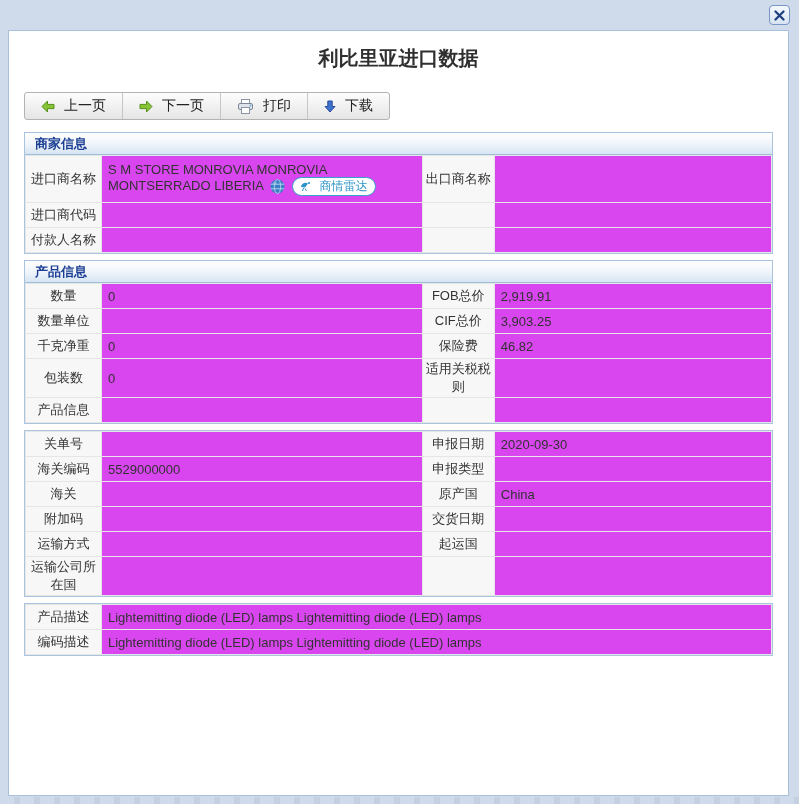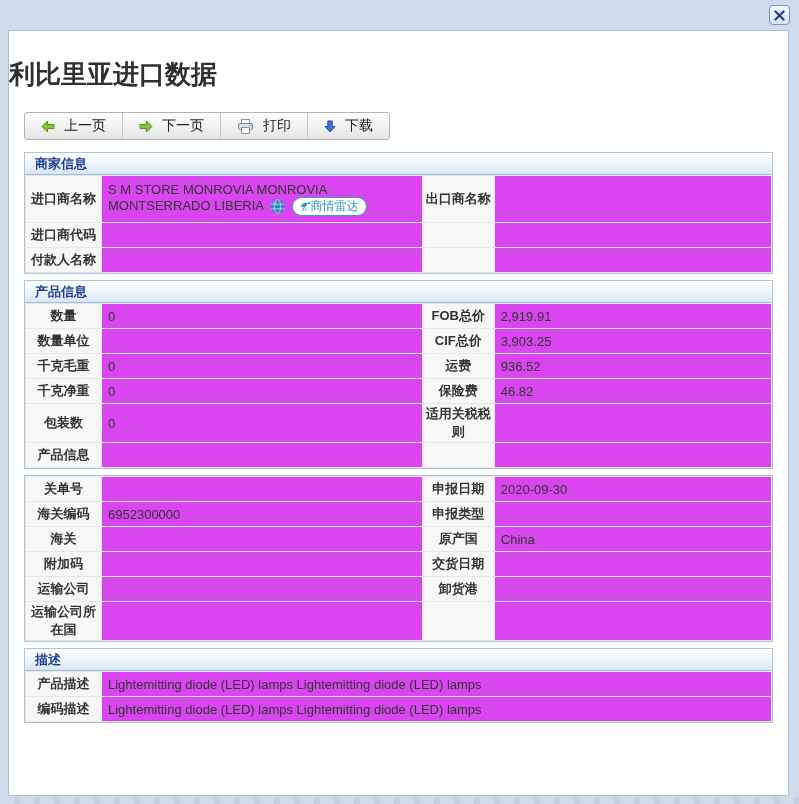--- a/index.html
+++ b/index.html
@@ -14,22 +14,22 @@
     background:linear-gradient(#f5f9fd,#d8e3f2);
     display:flex; align-items:center; justify-content:center;
     cursor:pointer; box-sizing:border-box;
   }
   .panel {
     position:absolute; left:8px; top:30px; width:781px; height:766px;
     background:#ffffff; border:1px solid #a9c0da; box-sizing:border-box;
     overflow:hidden;
   }
   .page-title {
-    margin-top:26px; 
-    font-size:26px; font-weight:bold; color:#2f2f2f;
+    margin-top:14px; text-align:center;
+    font-size:20px; font-weight:bold; color:#2f2f2f;
   }
   .toolbar {
     display:inline-flex; margin:20px 0 0 15px;
     border:1px solid #b3b3b3; border-radius:3px;
     background:linear-gradient(#fdfdfd,#e5e5e5);
   }
   .tb-btn {
     display:flex; align-items:center; gap:9px;
     height:26px; padding:0 16px; border:none; background:transparent;
     border-left:1px solid #c6c6c6; font-size:14px; color:#222;
@@ -42,30 +42,30 @@
     border:1px solid #abc4de;
   }
   .sec-header {
     height:21px; line-height:21px; padding-left:10px;
     background:linear-gradient(#ffffff 0%,#eef4fa 55%,#d7e5f3 100%);
     border-bottom:1px solid #9fbcd8;
     color:#1c3f94; font-weight:bold; font-size:13px;
   }
   table { width:100%; border-collapse:collapse; table-layout:fixed; font-size:13px; color:#333; }
   td { border:1px solid #e6e6e6; height:22px; padding:1px 6px; overflow:hidden; }
-  td.lbl  { background:#f7f7f7; text-align:center; padding:1px 3px;font-weight:bold; }
+  td.lbl  { background:#f7f7f7; text-align:center; padding:1px 3px; }
   td.val  { background:#d946ef; text-align:left; }
   tr.tall td { height:44px; }
   tr.med td  { height:36px; }
   col.c-lbl1 { width:76px; }
   col.c-val1 { width:43%; }
   col.c-lbl2 { width:72px; }
   .globe { vertical-align:middle; margin:0 3px; }
   .radar-badge {
-    display:inline-flex; align-items:center; gap:0; vertical-align:middle;
+    display:inline-flex; align-items:center; gap:9px; vertical-align:middle;
     border:1px solid #39a0cb; border-radius:10px;
     padding:0 7px; height:17px; color:#2b93c9; font-size:12px;
     cursor:pointer; white-space:nowrap; background:#fff;
   }
   .bottom-strip {
     position:absolute; left:0; bottom:0; width:799px; height:7px;
     background:repeating-linear-gradient(90deg,#cfdbea 0 14px,#c3cfdf 14px 20px);
     opacity:.9;
   }
 </style>
@@ -192,26 +192,20 @@
         <td class="lbl">FOB总价</td>
         <td class="val">2,919.91</td>
       </tr>
       <tr>
         <td class="lbl">数量单位</td>
         <td class="val"></td>
         <td class="lbl">CIF总价</td>
         <td class="val">3,903.25</td>
       </tr>
       <tr>
-        <td class="lbl">千克毛重</td>
-        <td class="val">0</td>
-        <td class="lbl">运费</td>
-        <td class="val">936.52</td>
-      </tr>
-      <tr>
         <td class="lbl">千克净重</td>
         <td class="val">0</td>
         <td class="lbl">保险费</td>
         <td class="val">46.82</td>
       </tr>
       <tr class="med">
         <td class="lbl">包装数</td>
         <td class="val">0</td>
         <td class="lbl">适用关税税则</td>
         <td class="val"></td>
@@ -237,55 +231,54 @@
         </colgroup>
       <tbody>
           <tr>
         <td class="lbl">关单号</td>
         <td class="val"></td>
         <td class="lbl">申报日期</td>
         <td class="val">2020-09-30</td>
       </tr>
       <tr>
         <td class="lbl">海关编码</td>
-        <td class="val">6952300000</td>
+        <td class="val">5529000000</td>
         <td class="lbl">申报类型</td>
         <td class="val"></td>
       </tr>
       <tr>
         <td class="lbl">海关</td>
         <td class="val"></td>
         <td class="lbl">原产国</td>
         <td class="val">China</td>
       </tr>
       <tr>
         <td class="lbl">附加码</td>
         <td class="val"></td>
         <td class="lbl">交货日期</td>
         <td class="val"></td>
       </tr>
       <tr>
-        <td class="lbl">运输公司</td>
-        <td class="val"></td>
-        <td class="lbl">卸货港</td>
+        <td class="lbl">运输方式</td>
+        <td class="val"></td>
+        <td class="lbl">起运国</td>
         <td class="val"></td>
       </tr>
       <tr class="med">
         <td class="lbl">运输公司所在国</td>
         <td class="val"></td>
         <td class="lbl"></td>
         <td class="val"></td>
       </tr>
     </tbody>
       </table>
   </div>
 
   
   <div class="section">
-    <div class="sec-header">描述</div>
     <table>
       <colgroup>
           <col class="c-lbl1">
           <col>
         </colgroup>
       <tbody>
           <tr>
         <td class="lbl">产品描述</td>
         <td class="val">Lightemitting diode (LED) lamps Lightemitting diode (LED) lamps</td>
       </tr>

